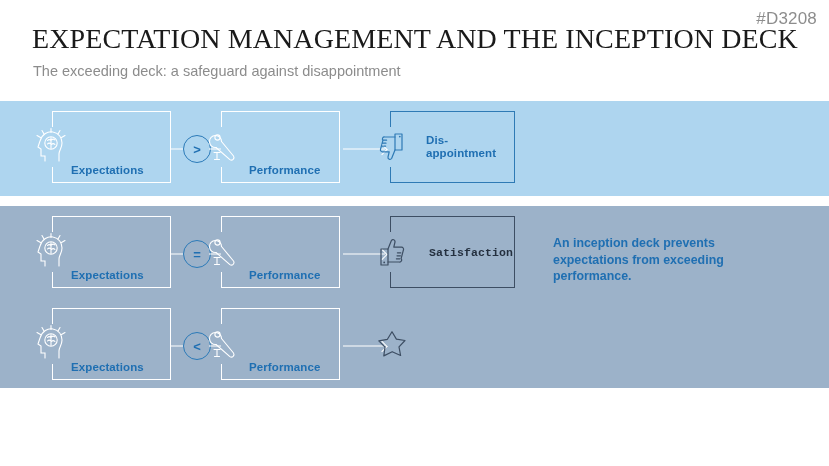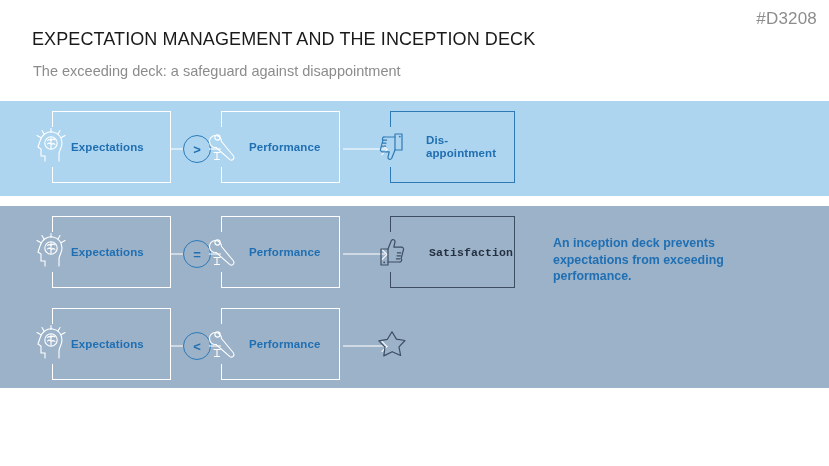--- a/index.html
+++ b/index.html
@@ -12,23 +12,24 @@
   }
   .slide{position:relative;width:829px;height:466px;}
 
   
   .doc-tag{
     position:absolute;top:9px;right:12px;
     font-size:17px;color:#8d8d8d;letter-spacing:.2px;
   }
   .title{
     position:absolute;left:32px;top:24px;
-    font-size:18px;line-height:30px;
+    font-size:28px;line-height:30px;
     color:#1a1a1a;font-weight:400;letter-spacing:.1px;
     white-space:nowrap;
+    font-family:Liberation Serif, serif;
   }
   .subtitle{
     position:absolute;left:33px;top:63px;
     font-size:14.5px;color:#8c8c8c;font-weight:400;
     white-space:nowrap;
   }
 
   
   .band{position:absolute;left:0;width:829px;}
   .band-1{top:101px;height:95px;background:#aed5ef;}
@@ -55,21 +56,21 @@
   .cbox .edge-l-bot{position:absolute;left:0;bottom:0;width:1px;height:16px;background:currentColor;}
 
   .cbox .blabel{
     position:absolute;top:50%;transform:translateY(-50%);
     font-size:11.5px;font-weight:bold;letter-spacing:.1px;
     line-height:13px;
   }
 
   
   .box-white{color:#ffffff;}
-  .box-white .blabel{color:#1f6fb2;}
+  .box-white .blabel{color:#1f6fb2;margin-top:23px;}
 
   
   .box-blue{color:#2e7ab5;}
   .box-blue .blabel{color:#1f6fb2;text-align:left;}
   .box-navy{color:#3d4e63;font-family:Liberation Mono, monospace;}
   .box-navy .blabel{color:#24303f;}
 
   
   .chain-icon{
     position:absolute;top:50%;transform:translateY(-50%);

